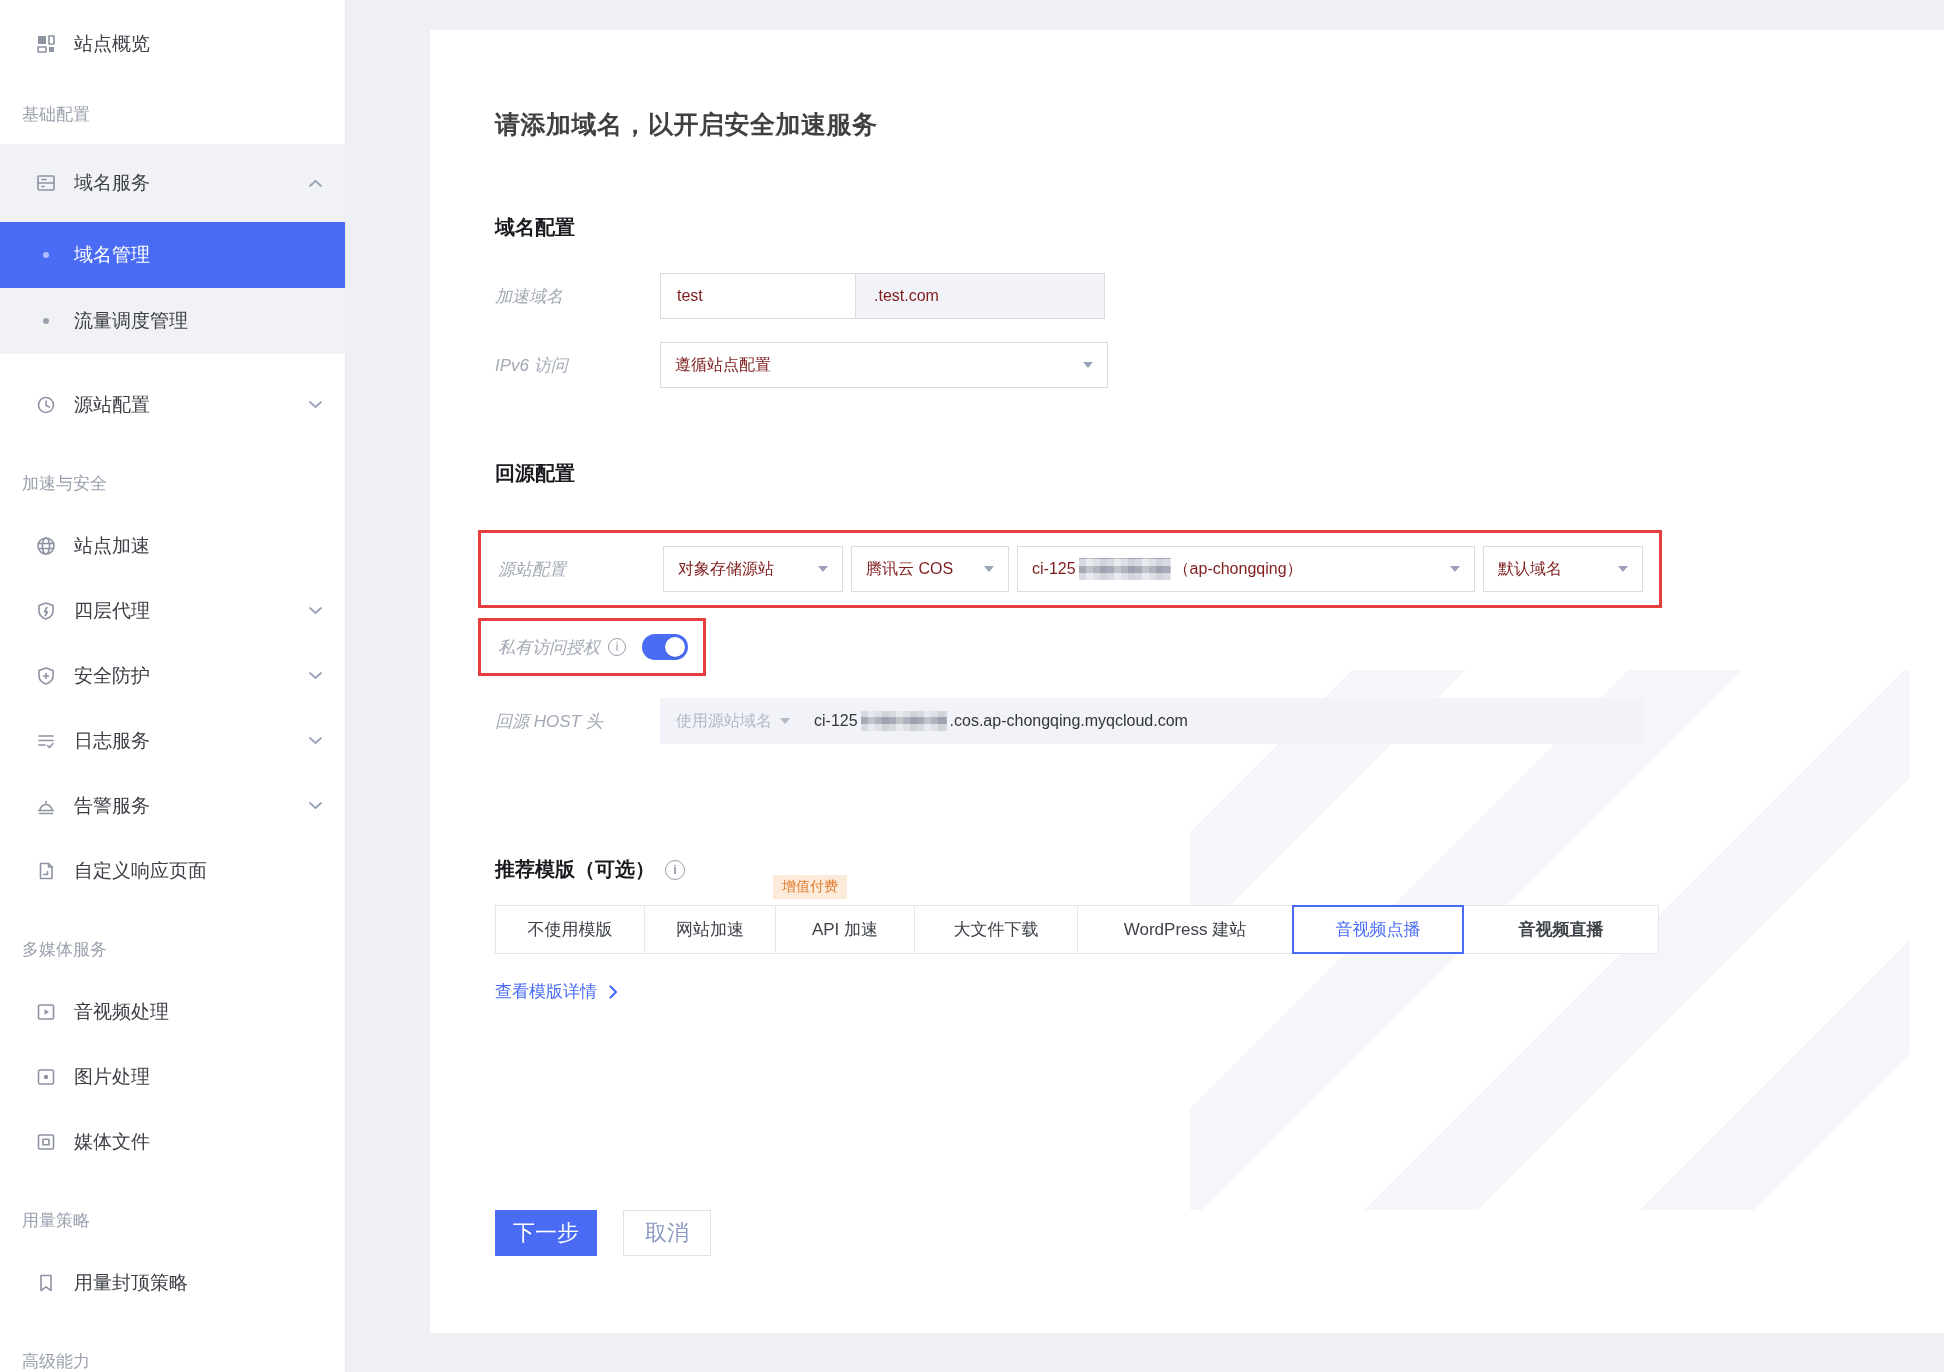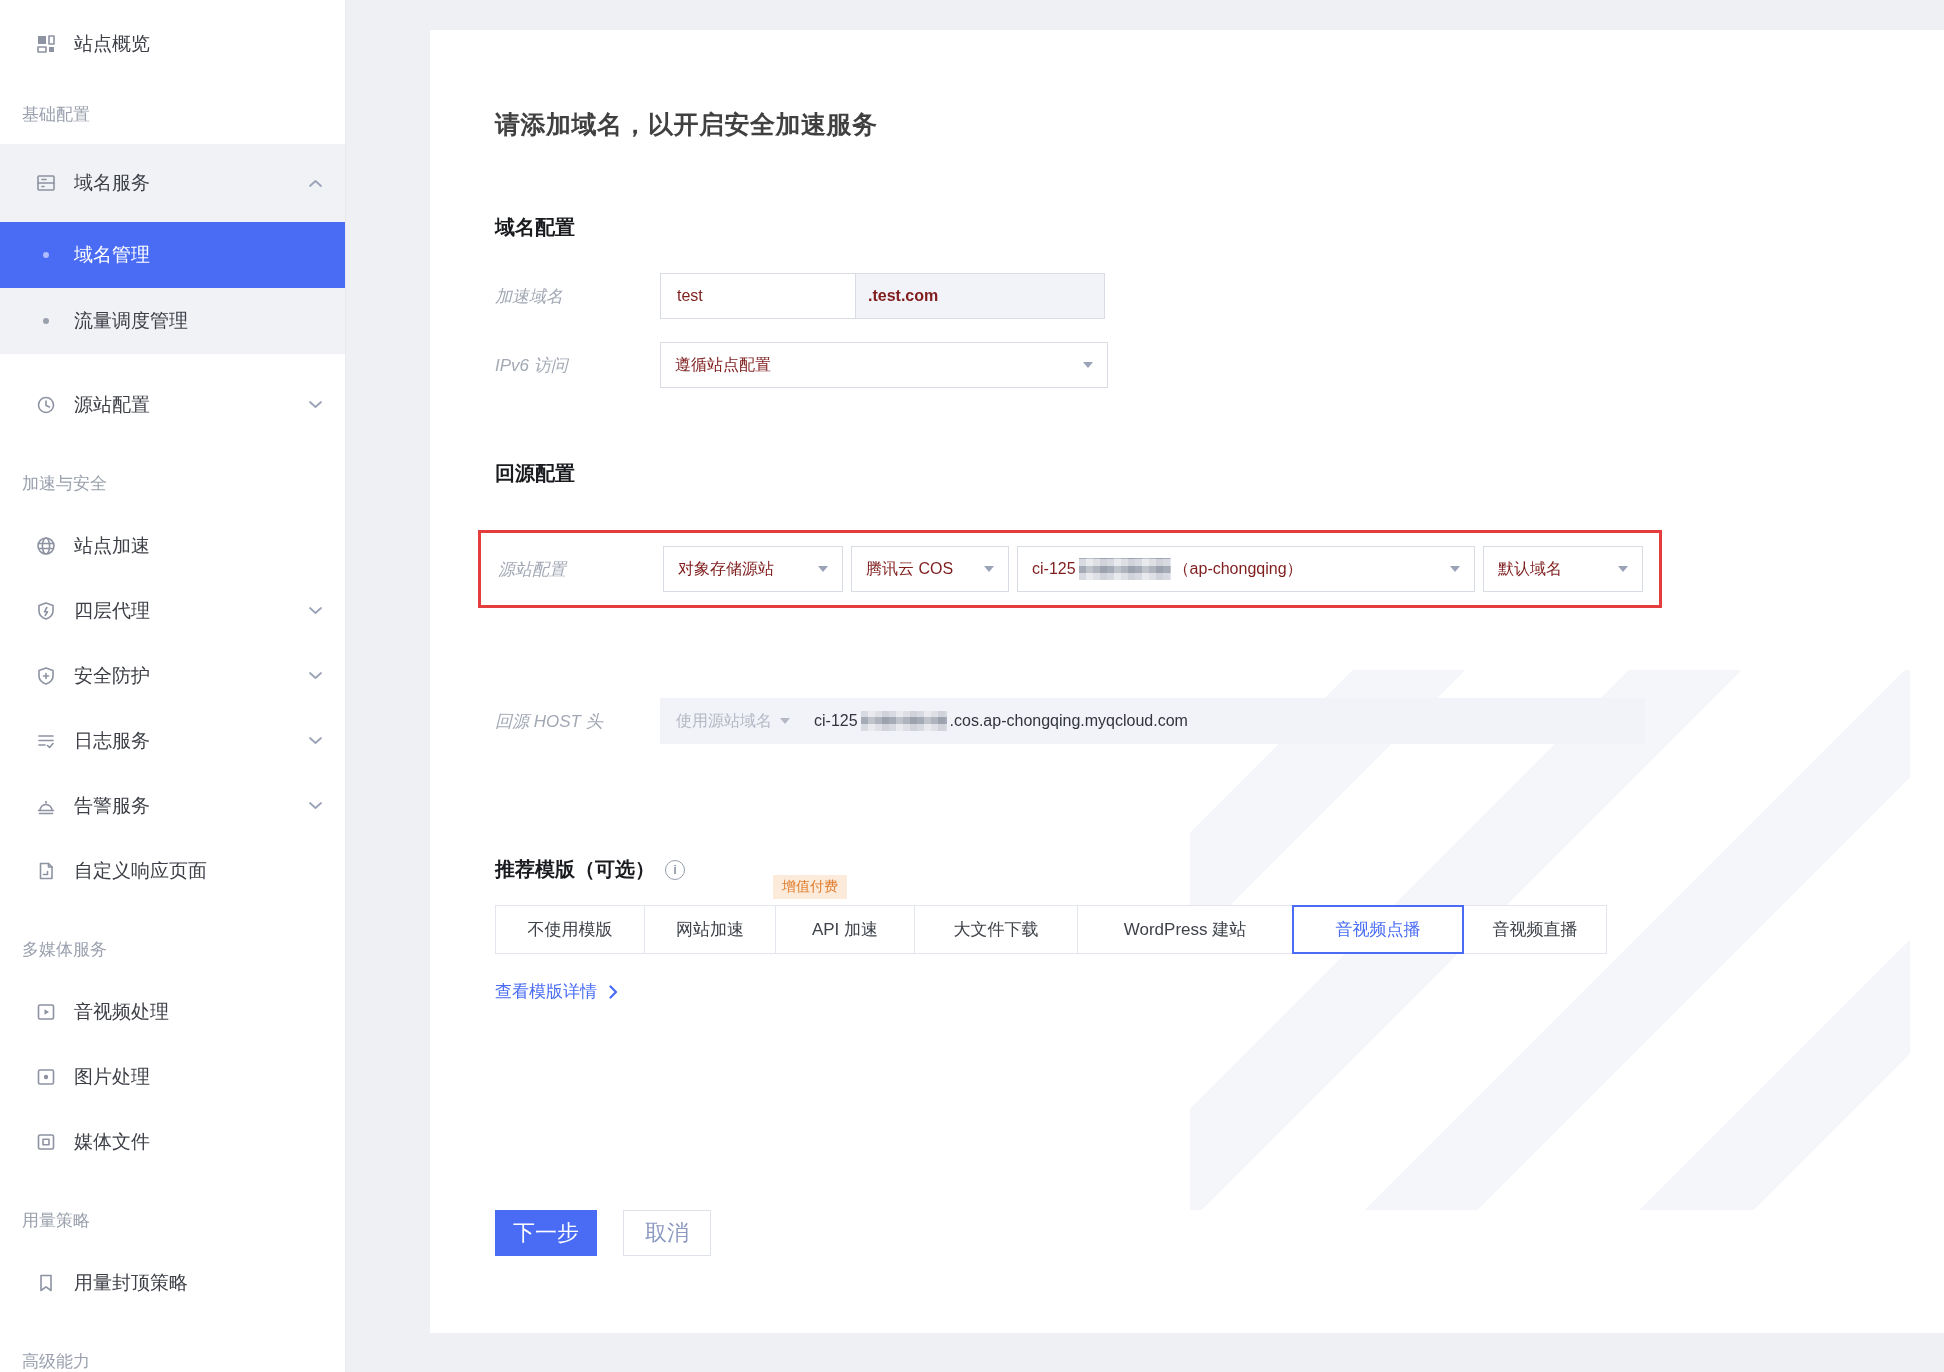--- a/index.html
+++ b/index.html
@@ -69,21 +69,21 @@
 
   .row-accel { top:243px; height:46px; }
   .row-ipv6  { top:312px; height:46px; }
   .row-host  { top:668px; height:46px; }
 
   .inp, .suffix, .sel {
     height:46px; border:1px solid #d8dce3; background:#fff;
     display:flex; align-items:center; font-size:16px; color:#7f1d1d;
   }
   .inp { width:196px; padding:0 16px; }
-  .suffix { width:250px; padding:0 12px; background:#f2f3f8; margin-left:-1px;font-weight:bold; }
+  .suffix { width:250px; padding:0 18px; background:#f2f3f8; margin-left:-1px; }
   .sel { padding:0 14px; justify-content:space-between; cursor:pointer; }
   .sel .sel-text { display:flex; align-items:center; white-space:nowrap; }
   .sel-ipv6 { width:448px; }
 
   .caret {
     width:0; height:0; flex:0 0 auto; margin-left:12px;
     border-left:5px solid transparent; border-right:5px solid transparent;
     border-top:6px solid #9aa3b8;
   }
   .caret.dim { border-top-color:#b3b8c4; }
@@ -136,21 +136,21 @@
   .tabs { position:absolute; left:65px; top:875px; height:49px; display:flex; z-index:1; }
   .tab {
     display:flex; align-items:center; justify-content:center;
     border:1px solid #e3e6ec; margin-left:-1px; background:#fff;
     font-size:17px; color:#3e4249; cursor:pointer; position:relative;
   }
   .tab:first-child { margin-left:0; }
   .tab:nth-child(1){ width:150px; } .tab:nth-child(2){ width:132px; }
   .tab:nth-child(3){ width:140px; } .tab:nth-child(4){ width:164px; }
   .tab:nth-child(5){ width:216px; } .tab:nth-child(6){ width:172px; }
-  .tab:nth-child(7){ width:144px; }
+  .tab:nth-child(7){ width:196px;font-weight:bold; }
   .tab.selected { color:#4a6cf4; border-color:#4a6cf4; box-shadow:inset 0 0 0 1px #4a6cf4; z-index:2; }
 
   .link-detail {
     position:absolute; left:65px; top:950px; display:flex; align-items:center; gap:12px;
     color:#4a6cf4; font-size:17px; cursor:pointer; z-index:1;
   }
 
   .btn {
     position:absolute; top:1180px; height:46px; display:flex; align-items:center;
     justify-content:center; font-size:22px; cursor:pointer; z-index:1;
@@ -394,20 +394,29 @@
           <span class="caret"></span>
         </div>
         <div class="sel sel-domopt">
           <span class="sel-text">默认域名</span>
           <span class="caret"></span>
         </div>
       </div>
     </div>
   </div>
 
+  <div class="annot annot2">
+    <div class="row">
+      <span class="flabel">私有访问授权</span>
+      <span class="info-i"></span>
+      <div class="toggle">
+          <div class="knob"></div>
+        </div>
+    </div>
+  </div>
 
   <div class="row row-host">
     <span class="flabel">回源 HOST 头</span>
     <div class="host-bar">
       <span class="host-mode">
         <span>使用源站域名</span>
         <span class="caret dim"></span>
       </span>
       <span class="host-value">
           <span>ci-125</span>

